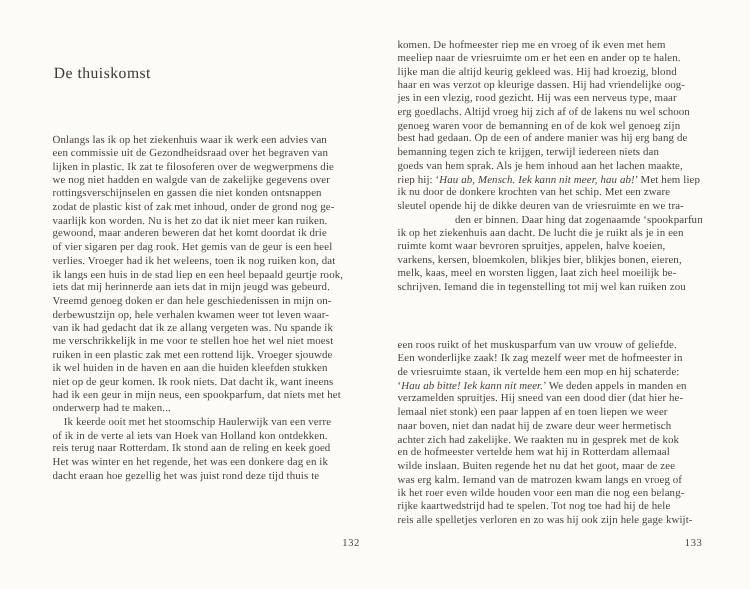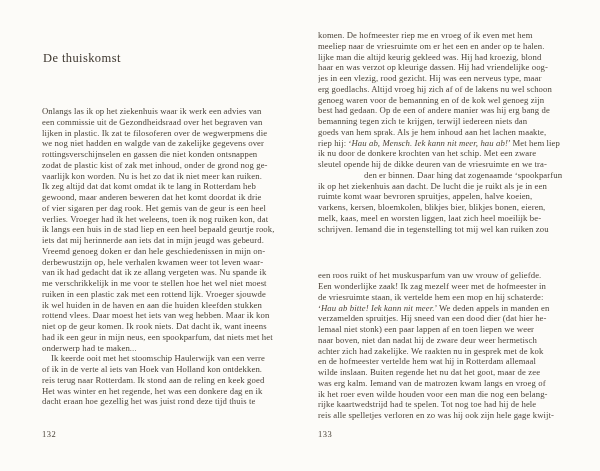--- a/index.html
+++ b/index.html
@@ -36,21 +36,21 @@
     white-space: nowrap;
     overflow: hidden;
     letter-spacing: 0.1px;
   }
   .line.indent { text-indent: 9px; }
   .pagenum {
     position: absolute;
     top: 429px;
     font-size: 8.5px;
     letter-spacing: 0.5px;
-    text-align: left;
+    text-align: right;
     color: var(--ink, #4c443a);
   }
   .pagenum-left  { left: 42px;  width: 246px; }
   .pagenum-right { left: 318px; width: 244px; }
   em { font-style: italic; }
 </style>
 </head>
 <body>
 
 <div class="spread">
@@ -58,33 +58,31 @@
   <section class="page page-left">
     <h1 class="chapter-title">De thuiskomst</h1>
     <div class="text-block text-left">
         <div class="line" style="word-spacing: 0px;">Onlangs las ik op het ziekenhuis waar ik werk een advies van</div>
         <div class="line" style="word-spacing: 0px;">een commissie uit de Gezondheidsraad over het begraven van</div>
         <div class="line" style="word-spacing: 0px;">lijken in plastic. Ik zat te filosoferen over de wegwerpmens die</div>
         <div class="line" style="word-spacing: 0px;">we nog niet hadden en walgde van de zakelijke gegevens over</div>
         <div class="line" style="word-spacing: 0px;">rottingsverschijnselen en gassen die niet konden ontsnappen</div>
         <div class="line" style="word-spacing: 0px;">zodat de plastic kist of zak met inhoud, onder de grond nog ge-</div>
         <div class="line" style="word-spacing: 0px;">vaarlijk kon worden. Nu is het zo dat ik niet meer kan ruiken.</div>
-        <div class="line" style="word-spacing: 0px;">Ik zeg altijd dat dat komt omdat ik te lang in Rotterdam heb</div>
         <div class="line" style="word-spacing: 0px;">gewoond, maar anderen beweren dat het komt doordat ik drie</div>
         <div class="line" style="word-spacing: 0px;">of vier sigaren per dag rook. Het gemis van de geur is een heel</div>
         <div class="line" style="word-spacing: 0px;">verlies. Vroeger had ik het weleens, toen ik nog ruiken kon, dat</div>
         <div class="line" style="word-spacing: 0px;">ik langs een huis in de stad liep en een heel bepaald geurtje rook,</div>
         <div class="line" style="word-spacing: 0px;">iets dat mij herinnerde aan iets dat in mijn jeugd was gebeurd.</div>
         <div class="line" style="word-spacing: 0px;">Vreemd genoeg doken er dan hele geschiedenissen in mijn on-</div>
         <div class="line" style="word-spacing: 0px;">derbewustzijn op, hele verhalen kwamen weer tot leven waar-</div>
         <div class="line" style="word-spacing: 0px;">van ik had gedacht dat ik ze allang vergeten was. Nu spande ik</div>
         <div class="line" style="word-spacing: 0px;">me verschrikkelijk in me voor te stellen hoe het wel niet moest</div>
         <div class="line" style="word-spacing: 0px;">ruiken in een plastic zak met een rottend lijk. Vroeger sjouwde</div>
         <div class="line" style="word-spacing: 0px;">ik wel huiden in de haven en aan die huiden kleefden stukken</div>
-        <div class="line" style="word-spacing: 0px;">rottend vlees. Daar moest het iets van weg hebben. Maar ik kon</div>
         <div class="line" style="word-spacing: 0px;">niet op de geur komen. Ik rook niets. Dat dacht ik, want ineens</div>
         <div class="line" style="word-spacing: 0px;">had ik een geur in mijn neus, een spookparfum, dat niets met het</div>
         <div class="line para-end" style="word-spacing: 0px;">onderwerp had te maken...</div>
         <div class="line indent" style="word-spacing: 0px;">Ik keerde ooit met het stoomschip Haulerwijk van een verre</div>
         <div class="line" style="word-spacing: 0px;">of ik in de verte al iets van Hoek van Holland kon ontdekken.</div>
         <div class="line" style="word-spacing: 0px;">reis terug naar Rotterdam. Ik stond aan de reling en keek goed</div>
         <div class="line" style="word-spacing: 0px;">Het was winter en het regende, het was een donkere dag en ik</div>
         <div class="line" style="word-spacing: 0px;">dacht eraan hoe gezellig het was juist rond deze tijd thuis te</div>
       </div>
     <div class="pagenum pagenum-left">132</div>

